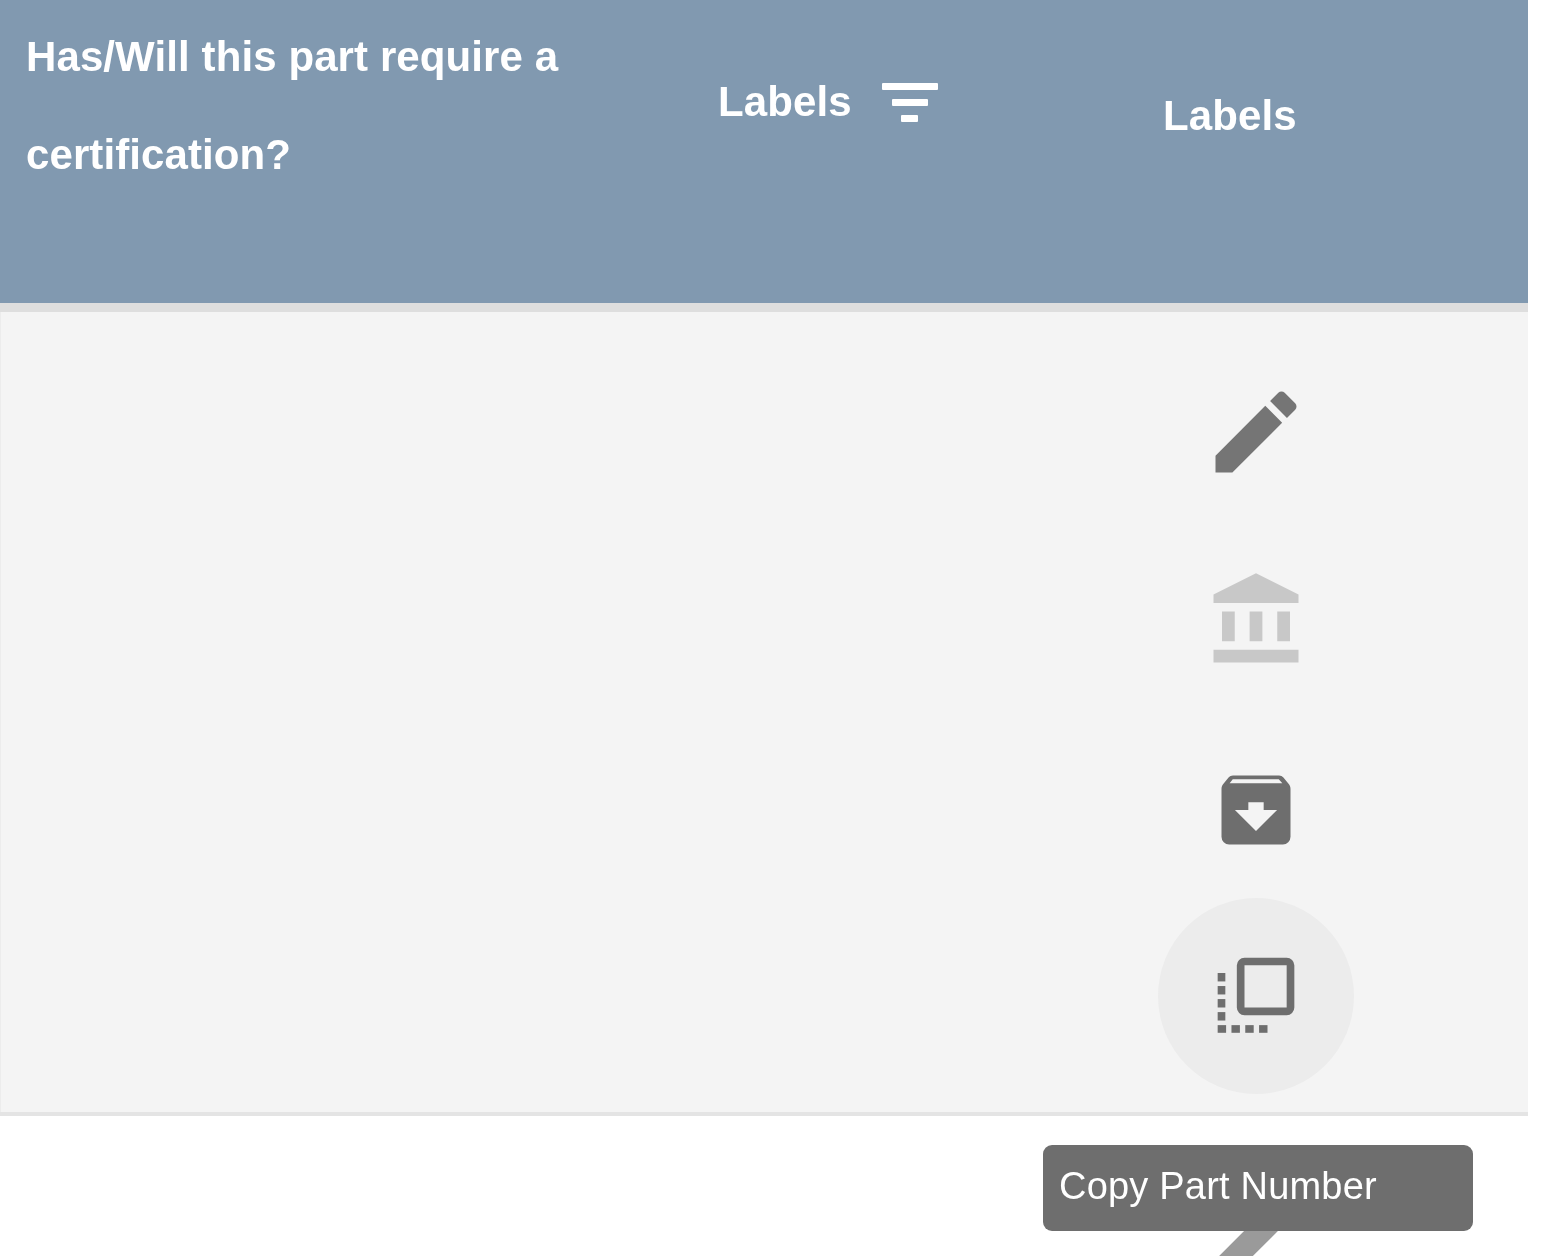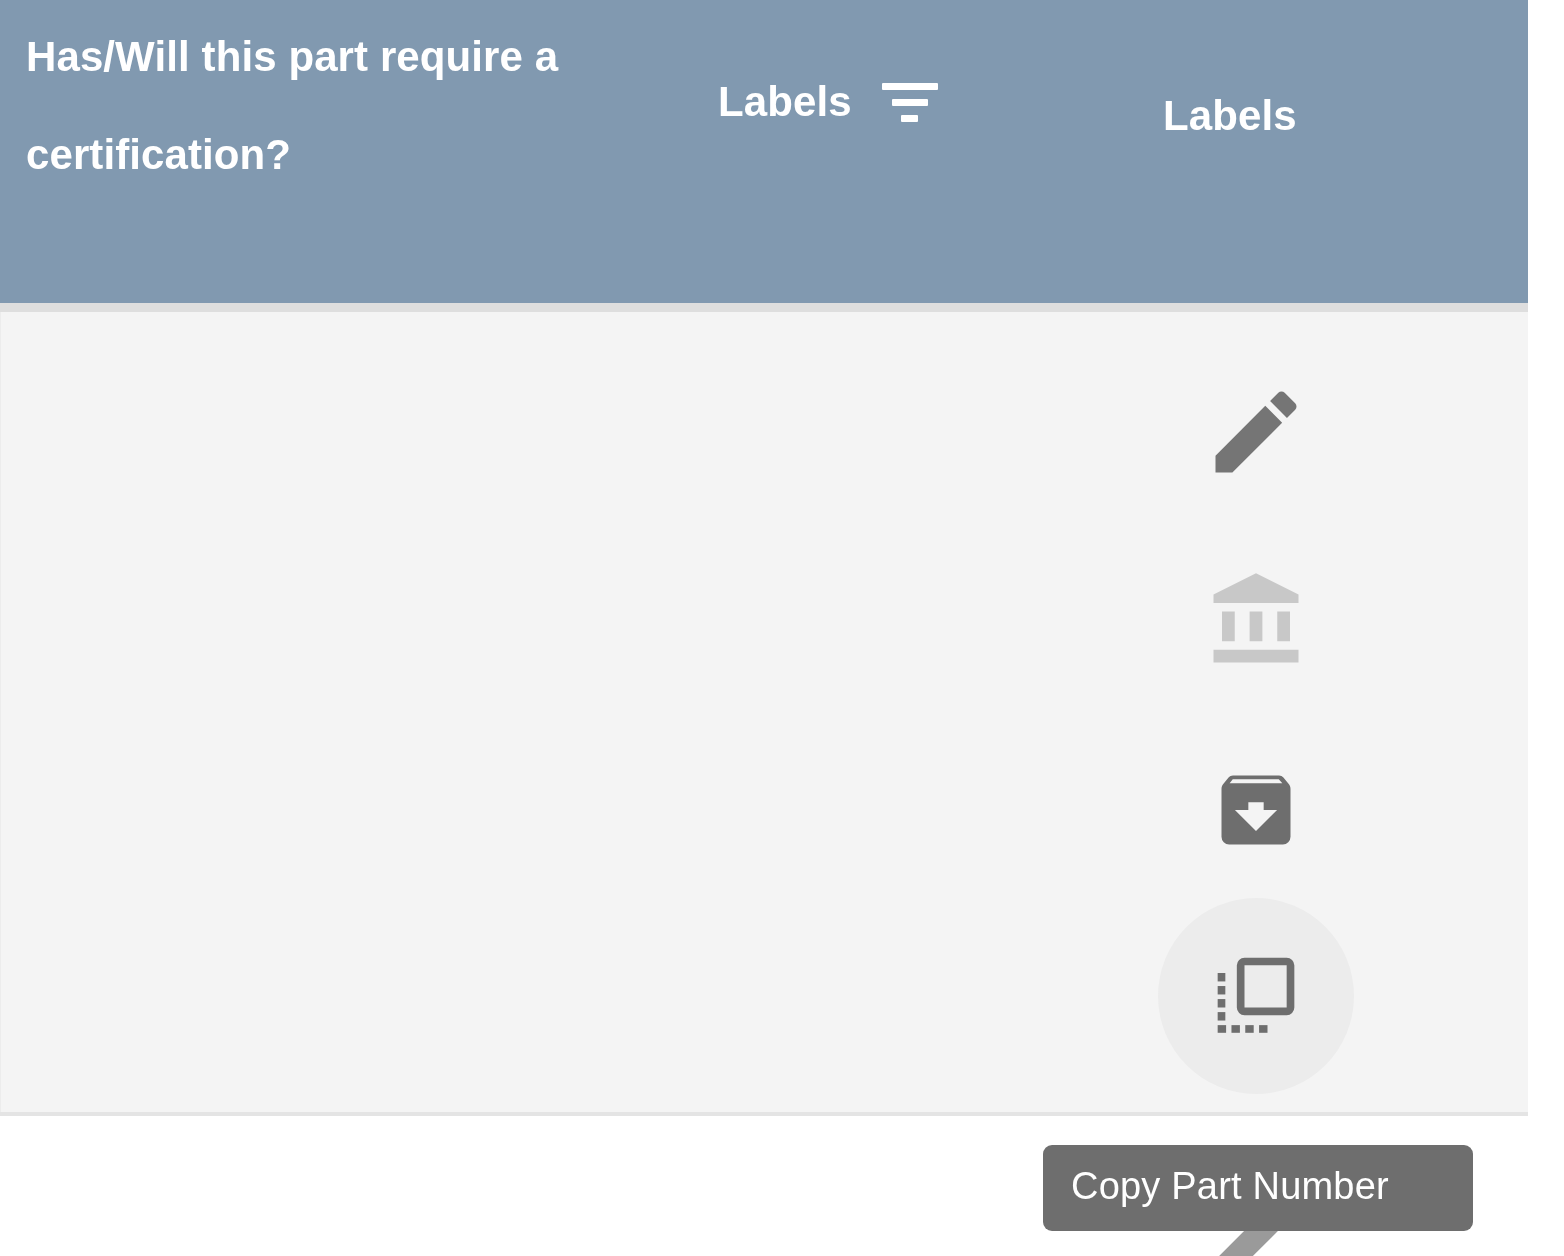--- a/index.html
+++ b/index.html
@@ -152,21 +152,21 @@
   .action-btn--copy    { left: 1158px; top: 898px; }
 
   .icon-svg { display: block; }
 
   
   .tooltip {
     position: absolute;
     left: 1043px;
     top: 1145px;
     min-width: 430px;
-    padding: 22px 28px 26px 28px;
+    padding: 22px 28px 26px 16px;
     background: #6e6e6e;
     color: #ffffff;
     border-radius: 9px;
     font-size: 38px;
     line-height: 1;
     letter-spacing: 0.2px;
     box-sizing: border-box;
     z-index: 30;
     white-space: nowrap;
   }

